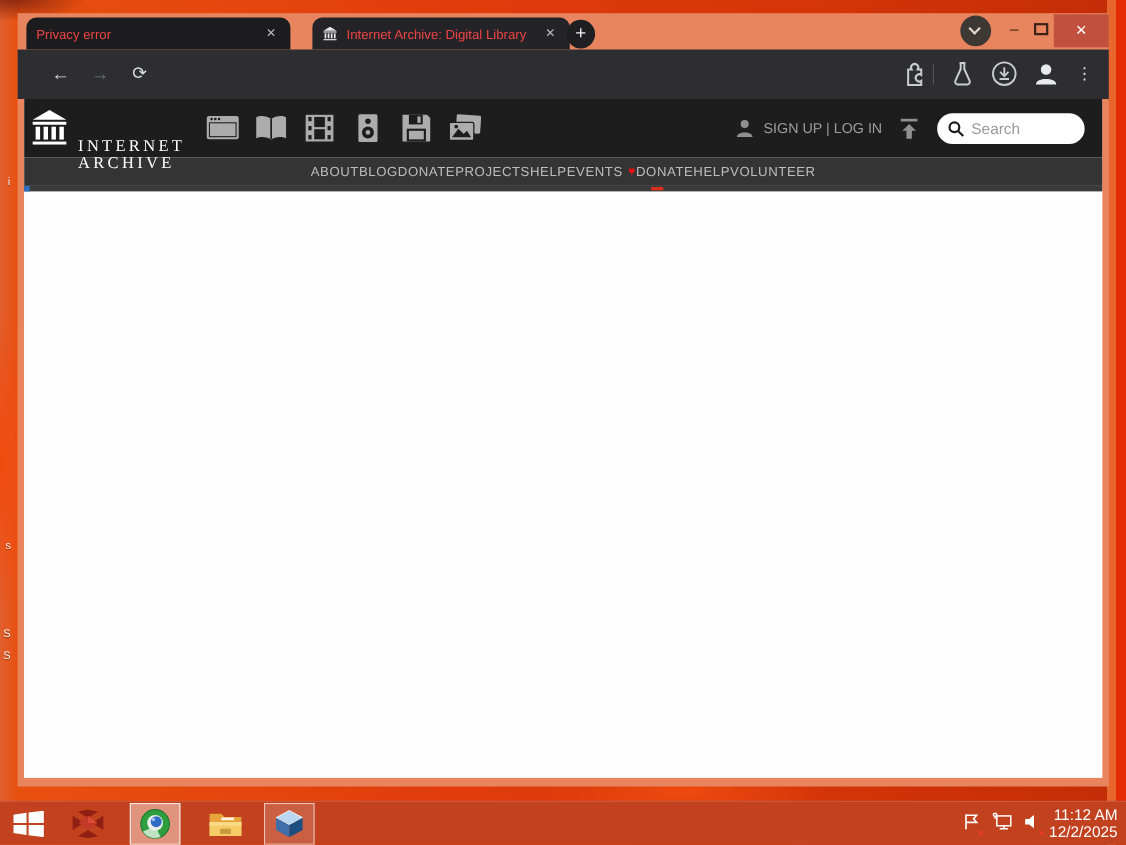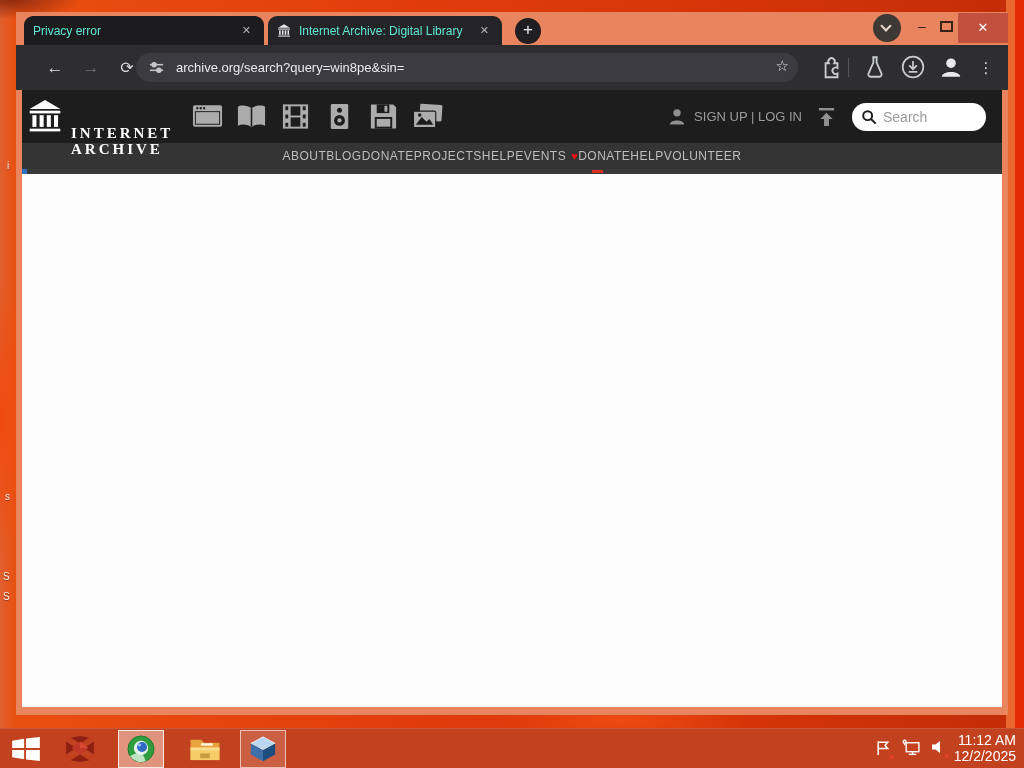--- a/index.html
+++ b/index.html
@@ -22,22 +22,22 @@
   .frag-2 { left:3px;  top:572px; }
   .frag-3 { left:3px;  top:592px; }
 
   
   .bwin { position:absolute; left:16px; top:12px; width:992px; height:703px; background:#E8855E; }
 
   
   .tabstrip { position:relative; height:33px; }
   .tab { position:absolute; top:4px; height:29px; border-radius:9px 9px 0 0; display:flex; align-items:center; padding:0 9px; }
   .tab-1 { left:8px;  width:240px; background:#1C1C1E; }
-  .tab-2 { left:252px; width:234px; background:#242428; }
-  .tab-title { flex:1; color:#5eead4; font-size:12px; white-space:nowrap; overflow:hidden; }
+  .tab-2 { left:268px; width:234px; background:#242428; }
+  .tab-title { flex:1; color:#ef4444; font-size:12px; white-space:nowrap; overflow:hidden; }
   .tab-close { color:#B5B5B5; font-size:11px; padding:2px 4px; cursor:default; }
   .tab-favicon { width:14px; height:14px; margin-right:8px; flex:0 0 auto; }
   .newtab { position:absolute; left:499px; top:6px; width:26px; height:26px; border-radius:50%; background:#1F1F22;
             color:#ECECEC; font-size:17px; line-height:24px; text-align:center; }
   .tabsearch { position:absolute; left:857px; top:2px; width:28px; height:28px; border-radius:50%; background:#3E3835; }
   .tabsearch .chev { position:absolute; left:9px; top:8px; width:8px; height:8px; border-right:2px solid #E8D8CC; border-bottom:2px solid #E8D8CC; transform:rotate(45deg); }
   .wc-min { position:absolute; left:894px; top:0; width:24px; height:31px; color:#3A2316; font-size:14px; text-align:center; line-height:28px; }
   .wc-max { position:absolute; left:924px; top:9px; width:13px; height:11px; border:2px solid #3A2316; background:transparent; }
   .wc-close { position:absolute; left:942px; top:1px; width:50px; height:30px; background:#C1503E; color:#FFF; font-size:13px; text-align:center; line-height:30px; }
 
@@ -51,21 +51,21 @@
   .omnibox .tune { margin-left:12px; }
   .url-text { margin-left:11px; color:#E8EAED; font-size:13px; white-space:nowrap; }
   .star { position:absolute; right:9px; top:4px; color:#DADCE0; font-size:15px; }
   .ext-btn { position:absolute; top:9px; width:26px; height:26px; }
   .sep { position:absolute; left:832px; top:13px; width:1px; height:19px; background:#55565A; }
   .dots { position:absolute; left:960px; top:10px; color:#DADCE0; font-size:15px; line-height:25px; width:20px; text-align:center; }
 
   
   .viewport { position:absolute; left:6px; top:78px; width:980px; height:617px; background:#FFF; }
   .ia-header { height:53px; background:#1D1D1D; display:flex; align-items:center; padding:0 16px 0 5px; }
-  .ia-brand { margin-left:8px; color:#FFF; font-family:"Liberation Serif","DejaVu Serif",serif; font-size:15px; letter-spacing:3px; line-height:16px; font-weight:bold;margin-top:48px; }
+  .ia-brand { margin-left:8px; color:#FFF; font-family:"Liberation Serif","DejaVu Serif",serif; font-size:15px; letter-spacing:3px; line-height:16px; font-weight:normal;margin-top:48px; }
   .media-row { display:flex; gap:13px; margin-left:19px; align-items:center; }
   .media-icon { width:31px; height:27px; }
   .ia-spacer { flex:1; }
   .auth { display:flex; align-items:center; gap:7px; color:#9B9B9B; font-size:13px; }
   .upload { margin:0 16px 0 15px; }
   .searchbox { width:134px; height:28px; background:#FFF; border-radius:14px; display:flex; align-items:center; }
   .searchbox input { border:none; outline:none; width:92px; font-size:14px; font-family:inherit; color:#6d28d9; background:transparent; }
   .searchbox input::placeholder { color:#9A9A9A; }
   .mag { margin:0 6px 0 9px; }
   .ia-nav { height:26px; background:#343434; display:flex; justify-content:center; align-items:center; }
@@ -125,32 +125,20 @@
     <div class="wc-min">–</div>
     <div class="wc-max"></div>
     <div class="wc-close">✕</div>
   </div>
 
   <div class="toolbar">
     <div class="nav-btn btn-back">←</div>
     <div class="nav-btn btn-fwd">→</div>
     <div class="nav-btn btn-reload">⟳</div>
 
-    <div class="omnibox">
-      <svg class="tune" width="17" height="17" viewBox="0 0 18 18">
-        <g stroke="#C7C7C7" stroke-width="1.6" fill="#C7C7C7">
-          <line x1="2" y1="6" x2="16" y2="6"></line>
-            <circle cx="6.5" cy="6" r="2.1"></circle>
-          <line x1="2" y1="12" x2="16" y2="12"></line>
-            <circle cx="11.5" cy="12" r="2.1"></circle>
-        </g>
-      </svg>
-      <span class="url-text">archive.org/search?query=win8pe&amp;sin=</span>
-      <span class="star">☆</span>
-    </div>
 
     <svg class="ext-btn" style="left:802px" viewBox="0 0 24 24">
       <path d="M7,10 h3 a3,3 0 1 1 5,0 h3 v4.5 a3,3 0 1 0 0,5 v3.5 h-11 z" fill="none" stroke="#C9CBCF" stroke-width="1.7" transform="translate(0,-1.5)"></path>
     </svg>
     <div class="sep"></div>
     <svg class="ext-btn" style="left:846px" viewBox="0 0 24 24">
       <g stroke="#C9CBCF" stroke-width="1.7" fill="none">
         <path d="M9.5,3 h5 M10.5,3 v5 L6,18 a2.2,2.2 0 0 0 2,3 h8 a2.2,2.2 0 0 0 2,-3 L13.5,8 V3"></path>
       </g>
     </svg>

